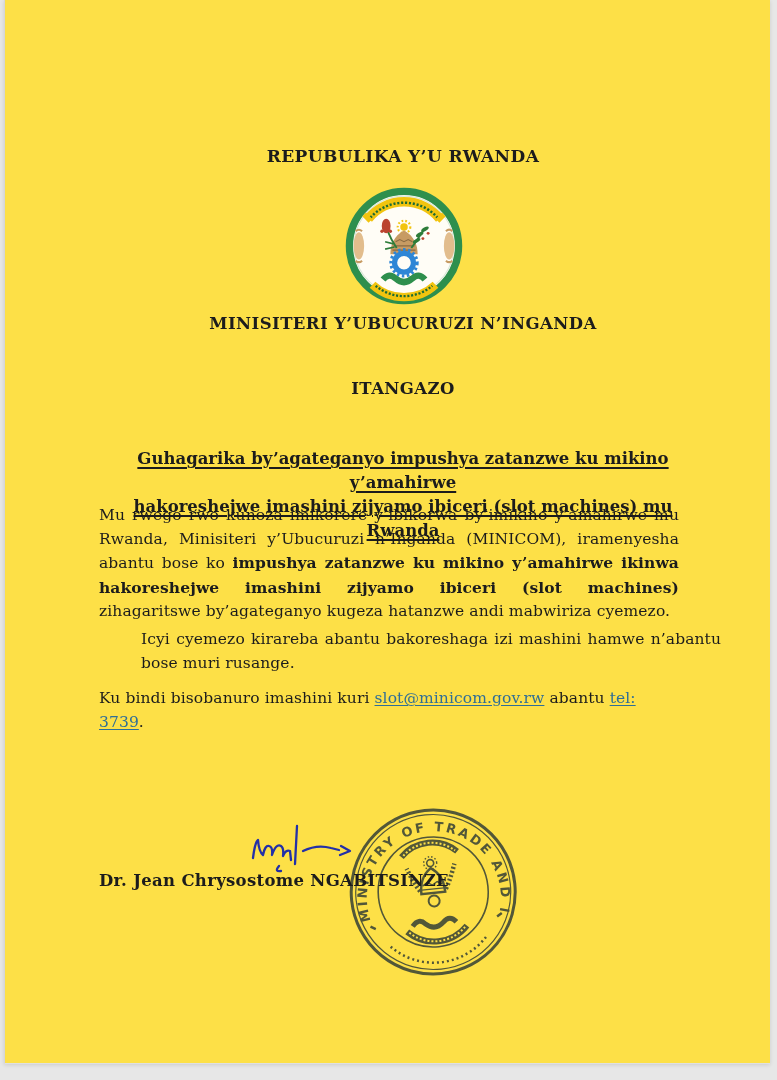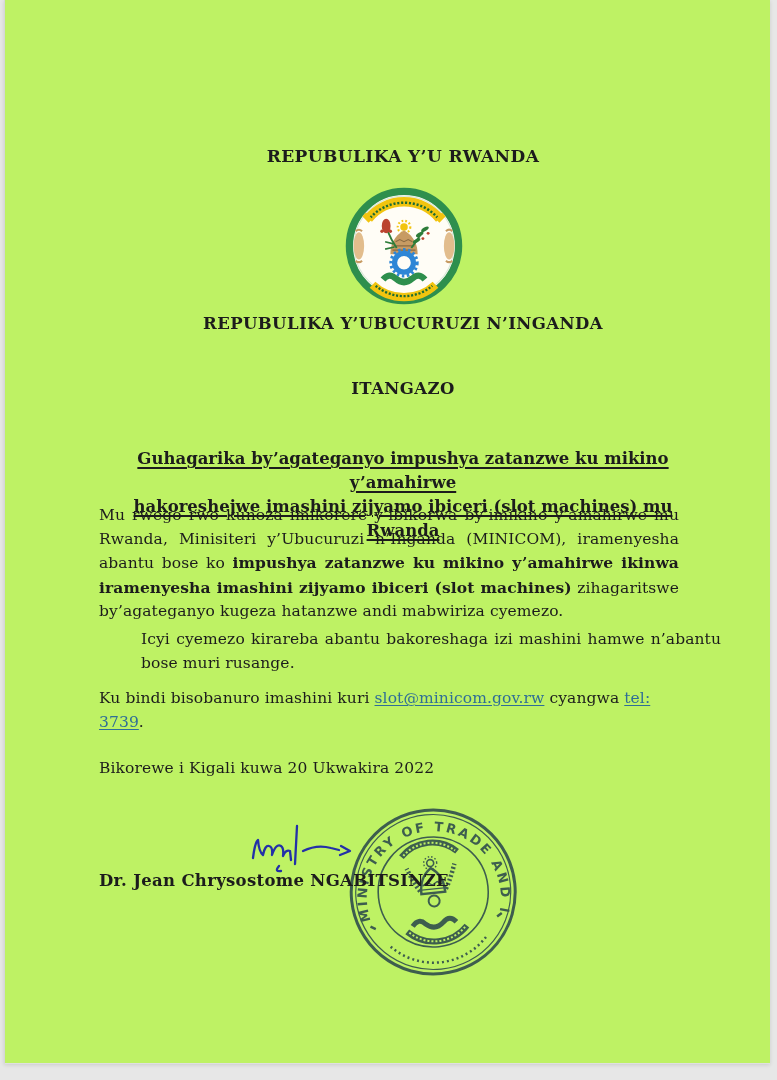--- a/index.html
+++ b/index.html
@@ -5,21 +5,21 @@
   html,body { margin:0; padding:0; }
   body {
     width:777px; height:1080px; position:relative;
     background:#e7e7e7;
     font-family:"DejaVu Serif","Liberation Serif",serif;
     color:#1c1c1c;
     overflow:hidden;
   }
   .page {
     position:absolute; left:4px; top:0; right:7px; bottom:16px;
-    background:#bef264;
+    background:#fde047;
     border-left:1px solid #d6d6d6;
     border-bottom:1px solid #e0e0e0;
     box-shadow:0 1px 4px rgba(0,0,0,.12);
   }
   .content { position:absolute; left:94px; width:580px; }
 
   .centered { text-align:center; transform:translateX(14px); }
   .h-bold { font-weight:bold; font-size:17px; letter-spacing:.4px; }
 
   .republic   { top:146px; }
@@ -99,36 +99,35 @@
       <circle cx="60" cy="76" r="12.5" fill="none" stroke="#2e86d6" stroke-width="3" stroke-dasharray="2.4 2.4"></circle>
       <circle cx="60" cy="76" r="4" fill="#fffdf6"></circle>
 
       <path d="M40 92 q6 -7 12 -1 q8 7 16 0 q6 -6 12 1" stroke="#2e8f4d" stroke-width="6" fill="none"></path>
 
       <path d="M30 97 A 44 44 0 0 0 90 97" stroke="#f2c40f" stroke-width="8" fill="none"></path>
       <path d="M33 98 A 42 42 0 0 0 87 98" stroke="#1c6b34" stroke-width="2.2" stroke-dasharray="2 1.6" fill="none"></path>
     </svg>
   </div>
 
-  <div class="content content-block ministry centered h-bold" style="font-size:16.5px;">REPUBULIKA Y’UBUCURUZI N’INGANDA</div>
+  <div class="content content-block ministry centered h-bold" style="font-size:16.5px;">MINISITERI Y’UBUCURUZI N’INGANDA</div>
 
   <div class="content content-block itangazo centered h-bold">ITANGAZO</div>
 
   <div class="content content-block subject centered">
     <div><span class="uline">Guhagarika by’agateganyo impushya zatanzwe ku mikino y’amahirwe</span></div>
     <div><span class="uline">hakoreshejwe imashini zijyamo ibiceri (slot machines) mu Rwanda</span></div>
   </div>
 
-  <div class="content content-block body-text p1"><span>Mu rwego rwo kunoza imikorere y’ibikorwa by’imikino y’amahirwe mu Rwanda, Minisiteri y’Ubucuruzi n’Inganda (MINICOM), iramenyesha abantu bose ko </span><b>impushya zatanzwe ku mikino y’amahirwe ikinwa iramenyesha imashini zijyamo ibiceri (slot machines)</b><span> zihagaritswe by’agateganyo kugeza hatanzwe andi mabwiriza cyemezo.</span></div>
+  <div class="content content-block body-text p1"><span>Mu rwego rwo kunoza imikorere y’ibikorwa by’imikino y’amahirwe mu Rwanda, Minisiteri y’Ubucuruzi n’Inganda (MINICOM), iramenyesha abantu bose ko </span><b>impushya zatanzwe ku mikino y’amahirwe ikinwa hakoreshejwe imashini zijyamo ibiceri (slot machines)</b><span> zihagaritswe by’agateganyo kugeza hatanzwe andi mabwiriza cyemezo.</span></div>
 
   <div class="content content-block body-text p2">Icyi cyemezo kirareba abantu bakoreshaga izi mashini hamwe n’abantu bose muri rusange.</div>
 
-  <div class="content content-block body-text contact"><span>Ku bindi bisobanuro imashini kuri </span><a class="doc-link">slot@minicom.gov.rw</a><span> cyangwa </span><a class="doc-link">tel: 3739</a><span>.</span></div>
+  <div class="content content-block body-text contact"><span>Ku bindi bisobanuro imashini kuri </span><a class="doc-link">slot@minicom.gov.rw</a><span> abantu </span><a class="doc-link">tel: 3739</a><span>.</span></div>
 
-  <div class="content content-block body-text date">Bikorewe i Kigali kuwa 20 Ukwakira 2022</div>
 
   <div class="signature-wrap">
     <svg viewBox="0 0 120 58" width="120" height="58">
       <g stroke="#2330a8" stroke-width="2.3" fill="none" stroke-linecap="round" stroke-linejoin="round">
         <path d="M8 40 q2 -16 5 -18 q1 12 5 15 q2 -10 6 -9 q4 1 3 9 q4 -12 9 -9 q3 2 2 10 q3 -7 7 -5 l1 9"></path>
         <path d="M34 48 q-5 6 2 5"></path>
         <path d="M52 8 L 50 46"></path>
         <path d="M58 33 q14 -7 28 -3 l8 2"></path>
         <path d="M96 28 l9 5 l-10 4"></path>
       </g>

